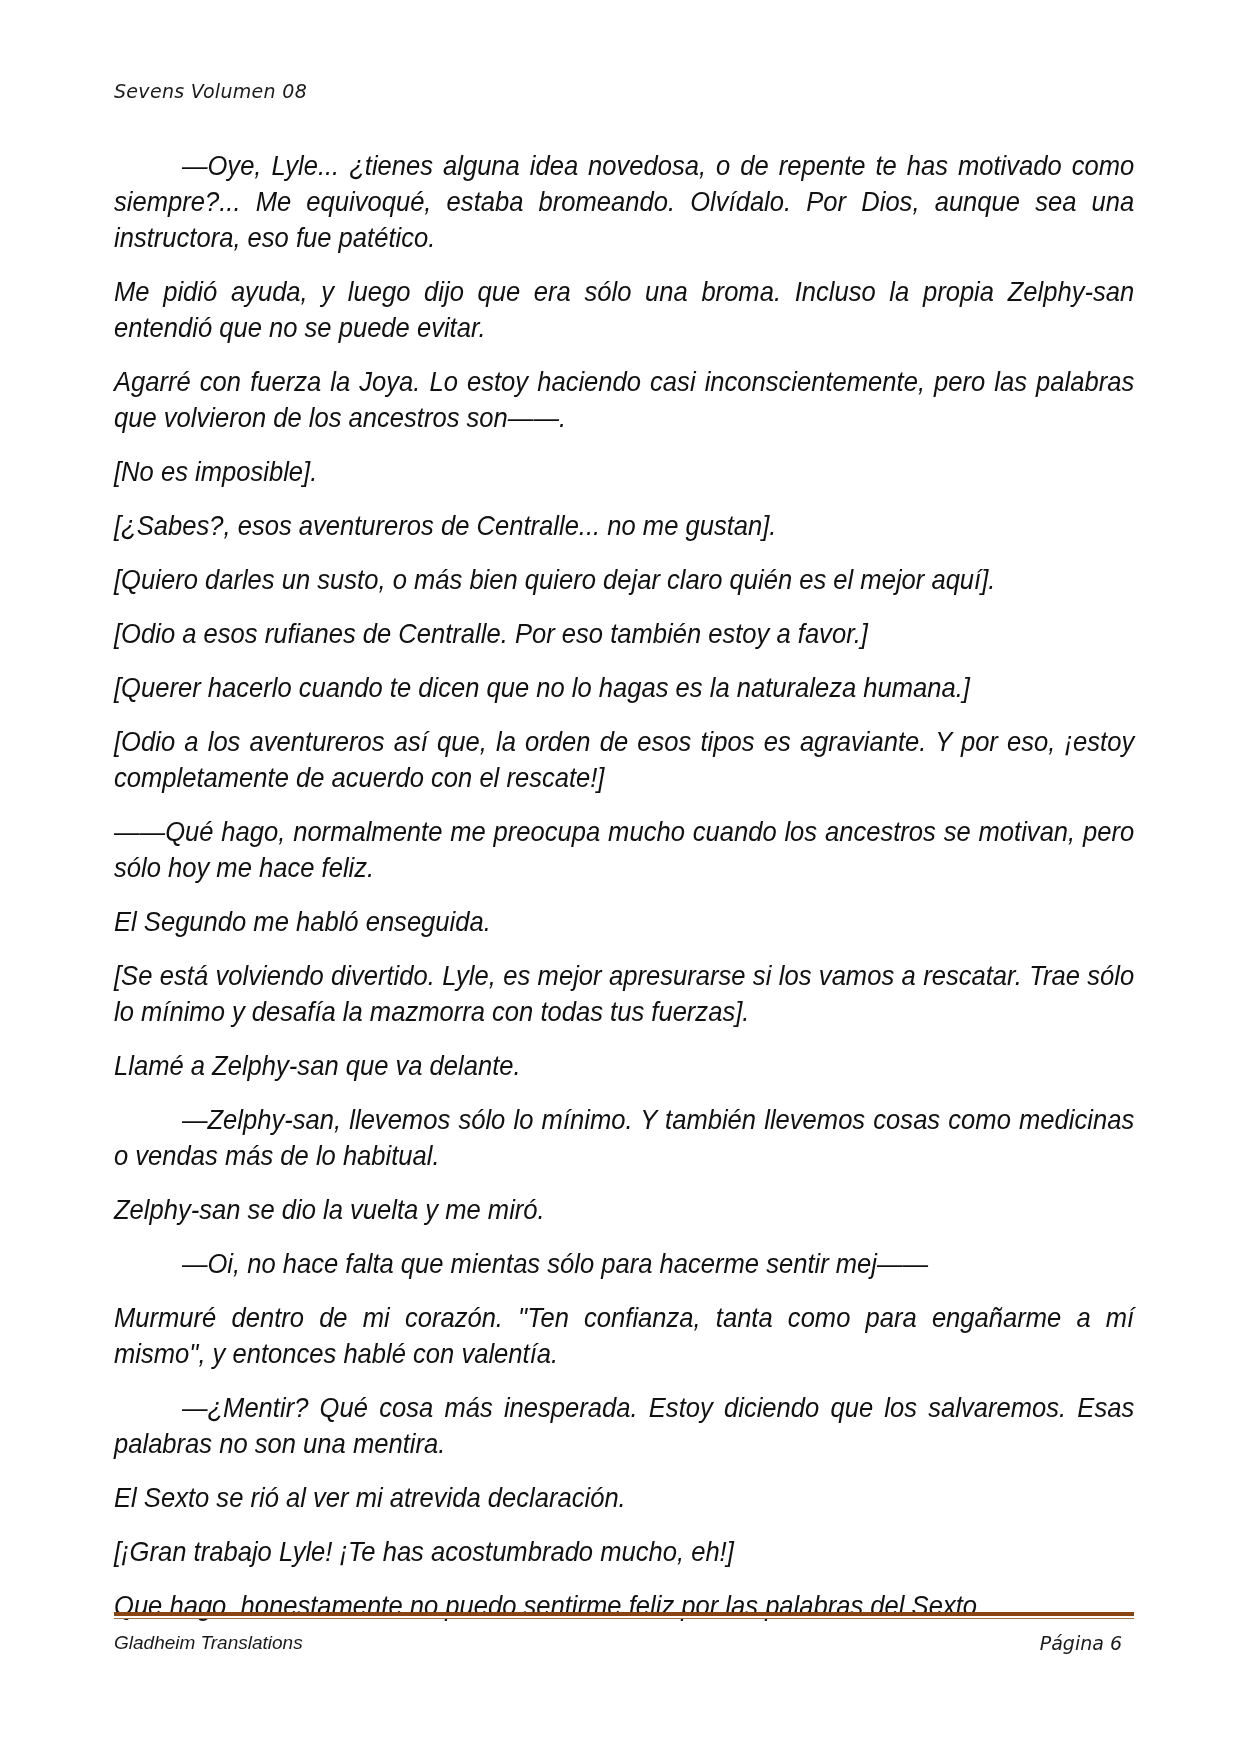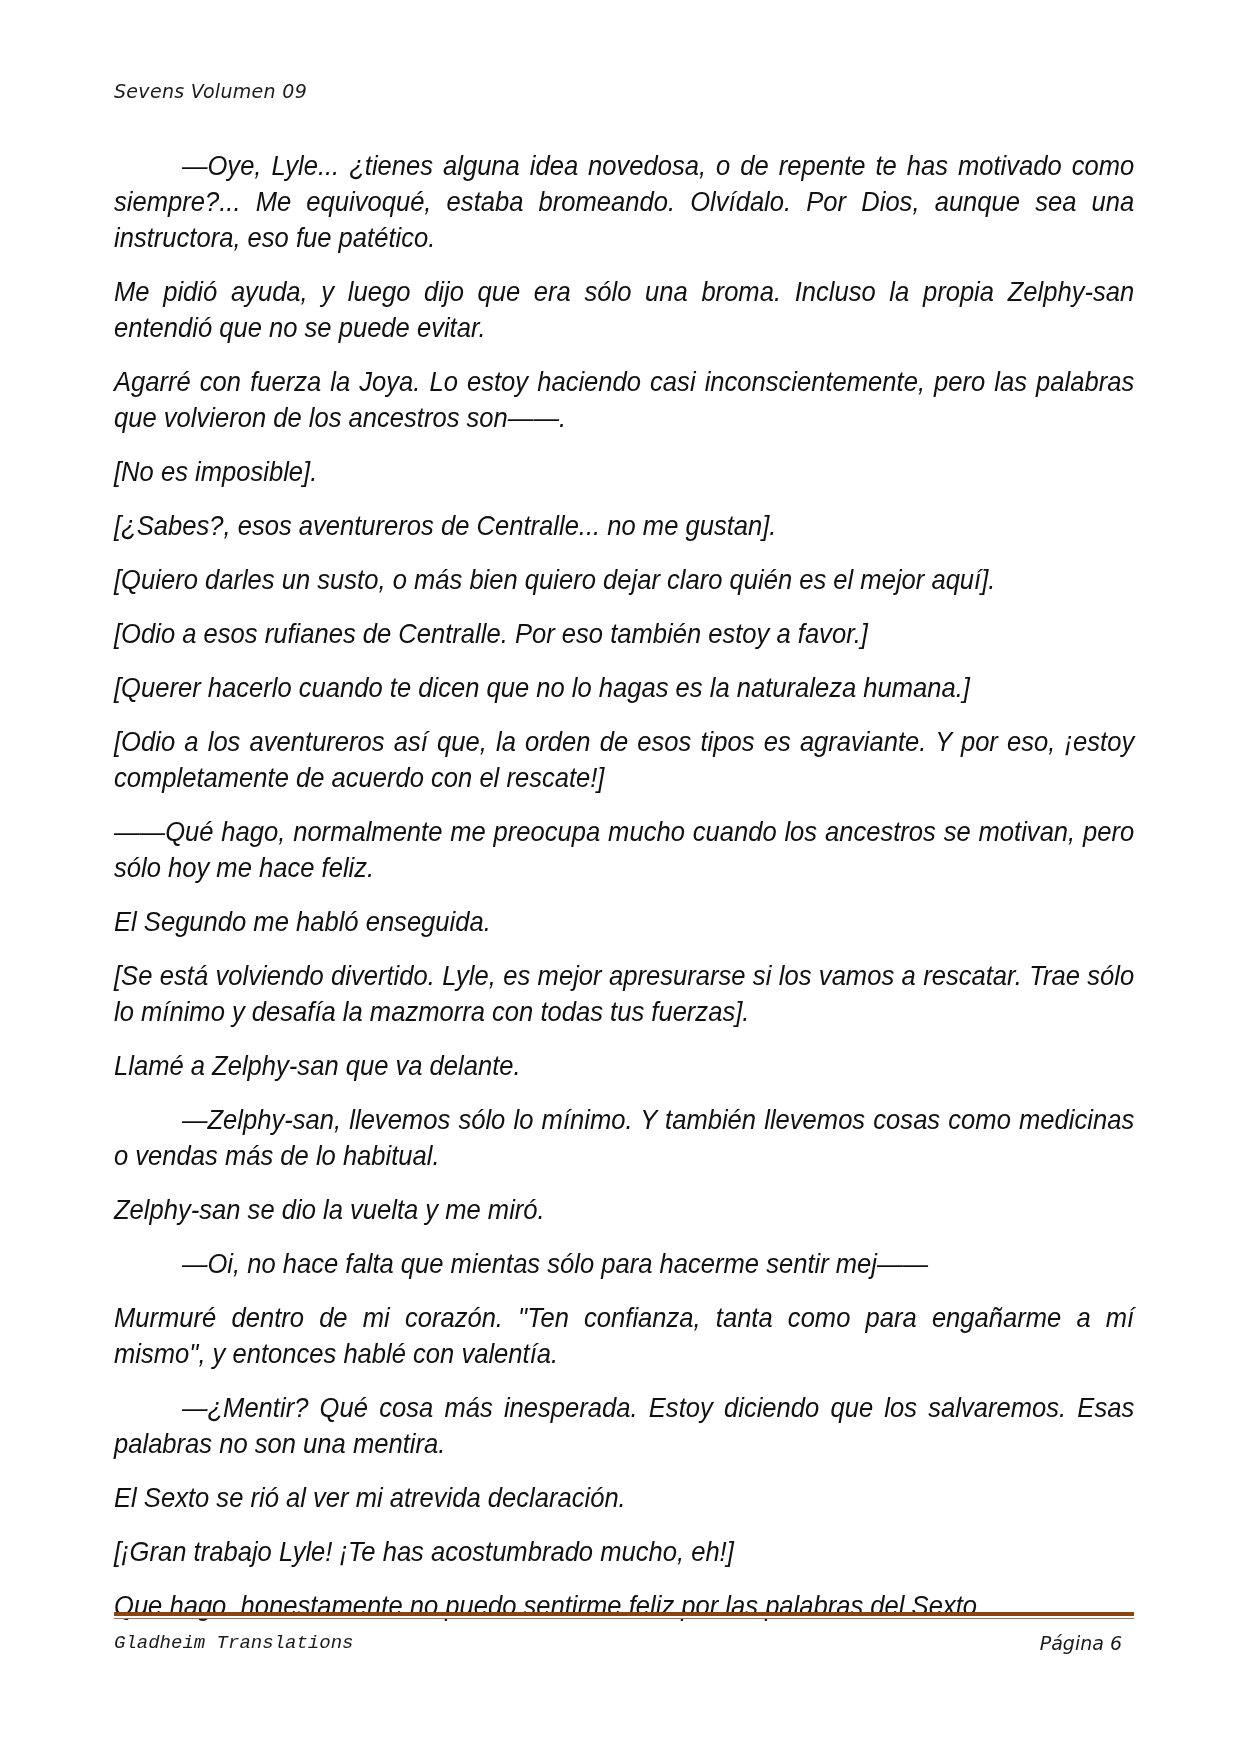--- a/index.html
+++ b/index.html
@@ -60,40 +60,40 @@
       background: #ffffff;
     }
     .footer-rule .thin {
       height: 1px;
       background: #a0704a;
     }
     .footer-left {
       position: absolute;
       left: 114px;
       top: 1632px;
-      font-family: Liberation Mono, monospace;
+      font-family: Liberation Sans, sans-serif;
       font-style: italic;
       font-size: 19px;
       color: #1a1a1a;
     }
     .footer-right {
       position: absolute;
       right: 119px;
       top: 1632px;
       font-family: "DejaVu Sans", sans-serif;
       font-style: italic;
       font-size: 19px;
       color: #1a1a1a;
       text-align: center;
     }
   </style>
 </head>
 <body>
 
-<div class="running-header">Sevens Volumen 09</div>
+<div class="running-header">Sevens Volumen 08</div>
 
 <div class="body-text">
   <p class="para indent">—Oye, Lyle... ¿tienes alguna idea novedosa, o de repente te has motivado como siempre?... Me equivoqué, estaba bromeando. Olvídalo. Por Dios, aunque sea una instructora, eso fue patético.</p>
   <p class="para">Me pidió ayuda, y luego dijo que era sólo una broma. Incluso la propia Zelphy-san entendió que no se puede evitar.</p>
   <p class="para">Agarré con fuerza la Joya. Lo estoy haciendo casi inconscientemente, pero las palabras que volvieron de los ancestros son——.</p>
   <p class="para">[No es imposible].</p>
   <p class="para">[¿Sabes?, esos aventureros de Centralle... no me gustan].</p>
   <p class="para">[Quiero darles un susto, o más bien quiero dejar claro quién es el mejor aquí].</p>
   <p class="para">[Odio a esos rufianes de Centralle. Por eso también estoy a favor.]</p>
   <p class="para">[Querer hacerlo cuando te dicen que no lo hagas es la naturaleza humana.]</p>

